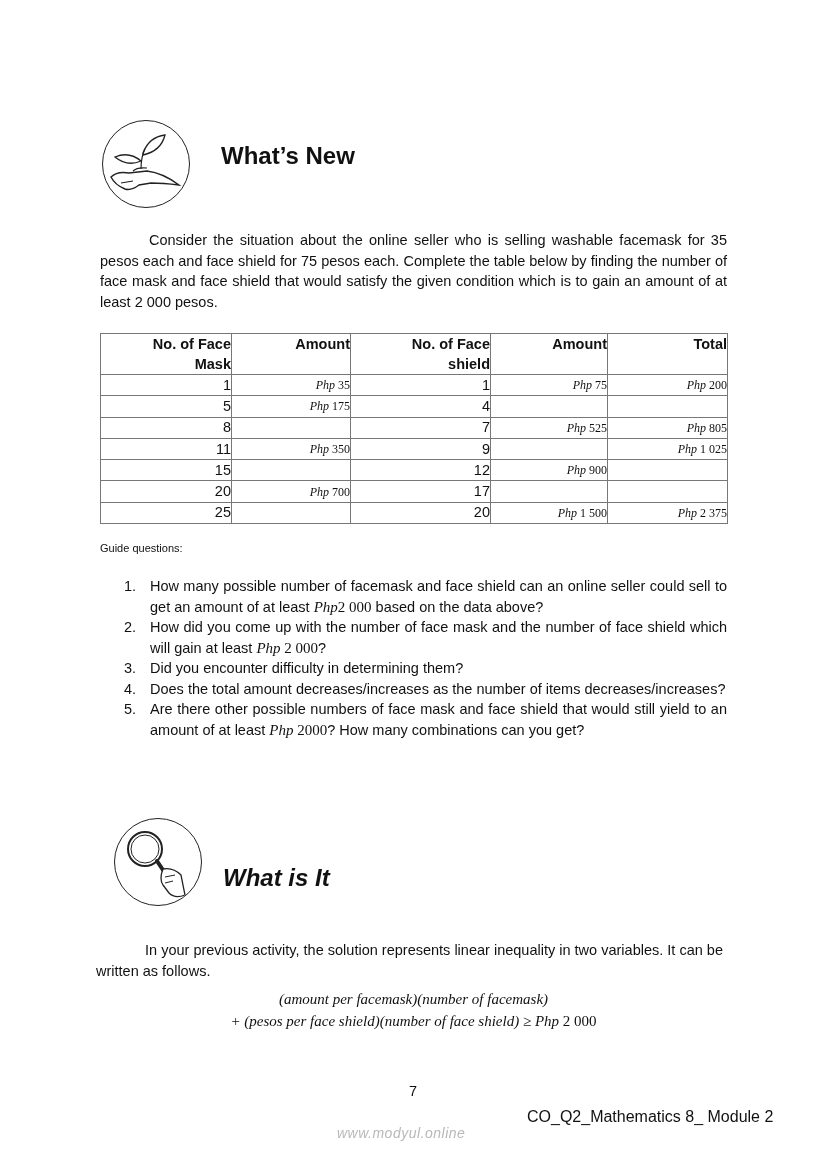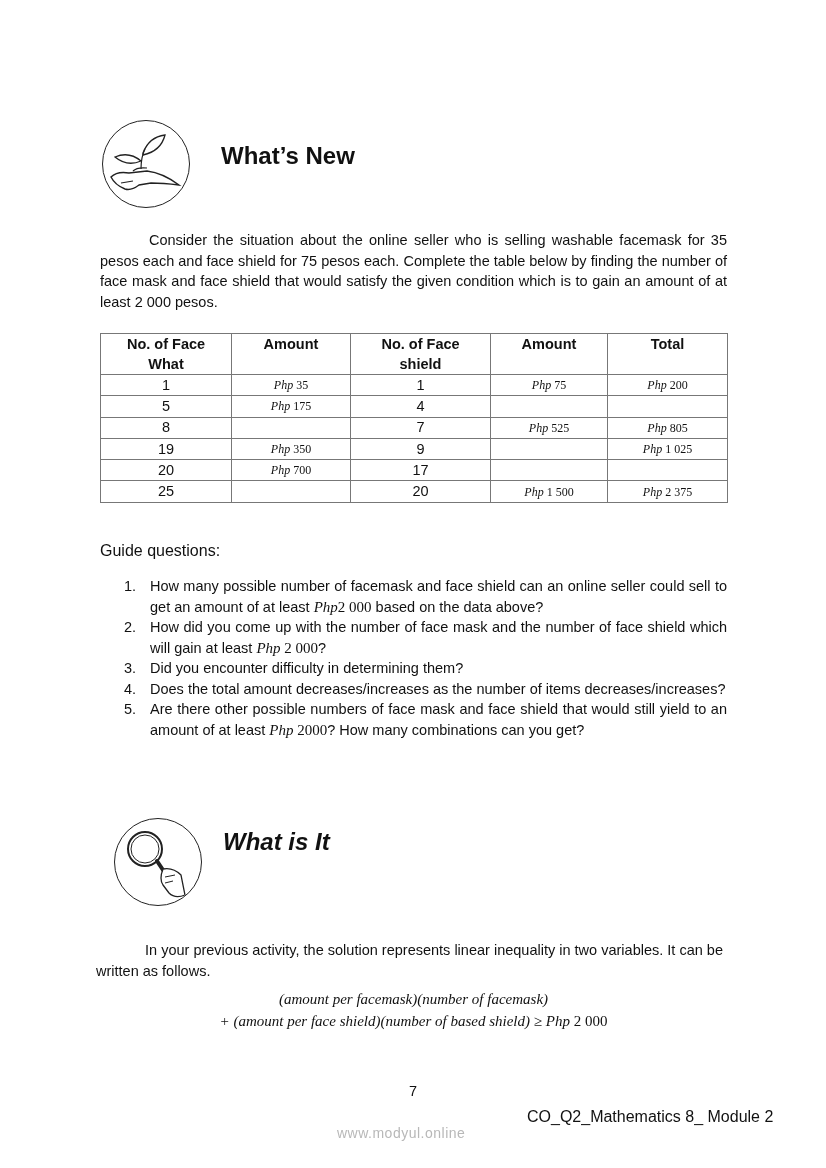--- a/index.html
+++ b/index.html
@@ -5,26 +5,26 @@
   html, body { margin:0; padding:0; background:#ffffff; }
   body { width:826px; height:1168px; position:relative; overflow:hidden;
          font-family:"Liberation Sans", sans-serif; color:#111; }
   .abs { position:absolute; }
   .icon-circle { width:88px; height:88px; border:1.5px solid #222; border-radius:50%; box-sizing:border-box; background:#fff; overflow:hidden; }
   .section-title { font-weight:bold; font-size:24px; color:#111; }
   .section-title.italic { font-style:italic; }
   .para { font-size:14.5px; line-height:20.5px; text-align:justify; width:627px; }
   .para .indent { display:inline-block; width:49px; }
   table.data-table { border-collapse:collapse; width:627px; font-size:14.5px; table-layout:fixed; }
-  table.data-table th, table.data-table td { border:1px solid #777; text-align:center; padding:0; }
+  table.data-table th, table.data-table td { border:1px solid #777; text-align:right; padding:0; }
   table.data-table th { font-weight:bold; line-height:20px; vertical-align:top; height:40px; }
   table.data-table td { height:20.3px; line-height:19px; }
   .php { font-family:"Liberation Serif", serif; font-size:12px; }
   .php i { font-style:italic; }
-  .guide-label { font-size:16px; }
+  .guide-label { font-size:11px; }
   ol.guide { margin:0; padding:0; list-style:none; width:603px; }
   ol.guide li { position:relative; padding-left:26px; font-size:14.5px; line-height:20.5px; text-align:justify; }
   ol.guide li .num { position:absolute; left:0; top:0; }
   .serif-it { font-family:"Liberation Serif", serif; font-style:italic; font-size:15px; }
   .serif { font-family:"Liberation Serif", serif; font-size:15px; }
   .formula { font-family:"Liberation Serif", serif; font-style:italic; font-size:15px; text-align:center; width:627px; line-height:22px; }
   .formula .up { font-style:normal; }
   .page-num { font-size:14.5px; }
   .footer { font-weight:normal; font-size:16px;text-align:right; }
   .watermark { color:#b8b8b8; font-size:14px; letter-spacing:0.5px; }
@@ -49,21 +49,21 @@
 <table class="abs data-table" style="left:100px; top:333px;">
   <colgroup>
     <col style="width:131px">
       <col style="width:119px">
       <col style="width:140px">
       <col style="width:117px">
       <col style="width:120px">
   </colgroup>
   <thead>
     <tr>
-      <th><span>No. of Face</span><br><span>What</span></th>
+      <th><span>No. of Face</span><br><span>Mask</span></th>
       <th><span>Amount</span></th>
       <th><span>No. of Face</span><br><span>shield</span></th>
       <th><span>Amount</span></th>
       <th><span>Total</span></th>
     </tr>
   </thead>
   <tbody id="table-body">
       <tr>
         <td>1</td>
         <td><span class="php"><i>Php</i> <span>35</span></span></td>
@@ -79,25 +79,32 @@
         <td></td>
       </tr>
       <tr>
         <td>8</td>
         <td></td>
         <td>7</td>
         <td><span class="php"><i>Php</i> <span>525</span></span></td>
         <td><span class="php"><i>Php</i> <span>805</span></span></td>
       </tr>
       <tr>
-        <td>19</td>
+        <td>11</td>
         <td><span class="php"><i>Php</i> <span>350</span></span></td>
         <td>9</td>
         <td></td>
         <td><span class="php"><i>Php</i> <span>1 025</span></span></td>
+      </tr>
+      <tr>
+        <td>15</td>
+        <td></td>
+        <td>12</td>
+        <td><span class="php"><i>Php</i> <span>900</span></span></td>
+        <td></td>
       </tr>
       <tr>
         <td>20</td>
         <td><span class="php"><i>Php</i> <span>700</span></span></td>
         <td>17</td>
         <td></td>
         <td></td>
       </tr>
       <tr>
         <td>25</td>
@@ -120,24 +127,24 @@
 
 <div class="abs icon-circle" style="left:114px; top:818px;">
   <svg width="86" height="86" viewBox="0 0 86 86">
     <circle cx="30" cy="30" r="17" fill="none" stroke="#222" stroke-width="2"></circle>
     <circle cx="30" cy="30" r="14" fill="none" stroke="#222" stroke-width="1"></circle>
     <path d="M42 42 L50 54" stroke="#222" stroke-width="4" stroke-linecap="round"></path>
     <path d="M48 50 Q58 48 66 56 L70 76 Q60 80 54 74 L48 66 Q44 60 48 50 Z" fill="#fff" stroke="#222" stroke-width="1.3"></path>
     <path d="M50 58 L60 56 M50 64 L58 62" stroke="#222" stroke-width="1"></path>
   </svg>
 </div>
-<div class="abs section-title italic" style="left:223px; top:828px;">What is It</div>
+<div class="abs section-title italic" style="left:223px; top:864px;">What is It</div>
 
 <div class="abs para" style="left:96px; top:940px;"><span class="indent"></span><span>In your previous activity, the solution represents linear inequality in two variables. It can be written as follows.</span></div>
 
 <div class="abs formula" style="left:100px; top:988px;text-align:center;">
   <div>(amount per facemask)(number of facemask)</div>
-  <div><span>+ (amount per face shield)(number of based shield) </span><span class="up">≥</span> <span>Php</span> <span class="up">2 000</span></div>
+  <div><span>+ (pesos per face shield)(number of face shield) </span><span class="up">≥</span> <span>Php</span> <span class="up">2 000</span></div>
 </div>
 
 <div class="abs page-num" style="left:409px; top:1083px;">7</div>
 <div class="abs footer" style="left:527px; top:1108px;">CO_Q2_Mathematics 8_ Module 2</div>
-<div class="abs watermark" style="left:337px; top:1125px;">www.modyul.online</div>
+<div class="abs watermark" style="left:337px; top:1125px;font-style:italic;">www.modyul.online</div>
 
 </body></html>

